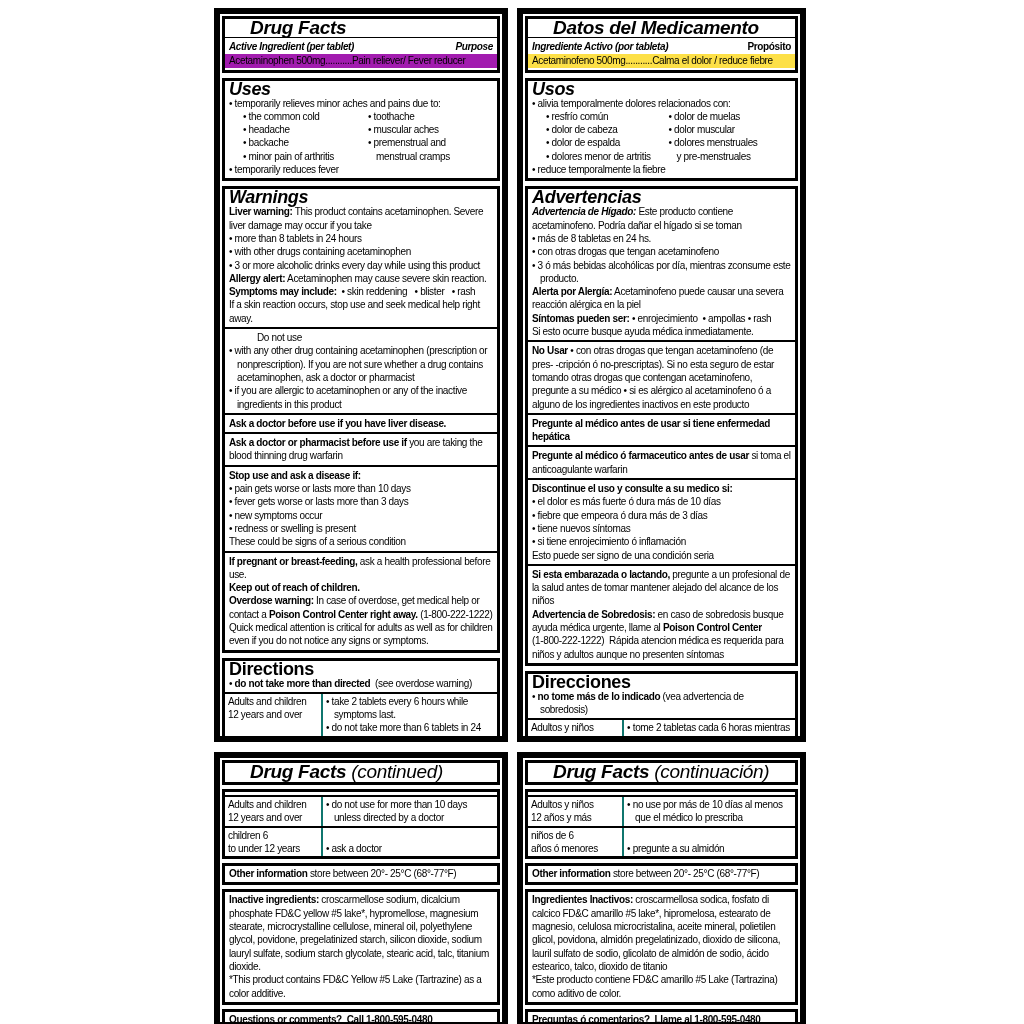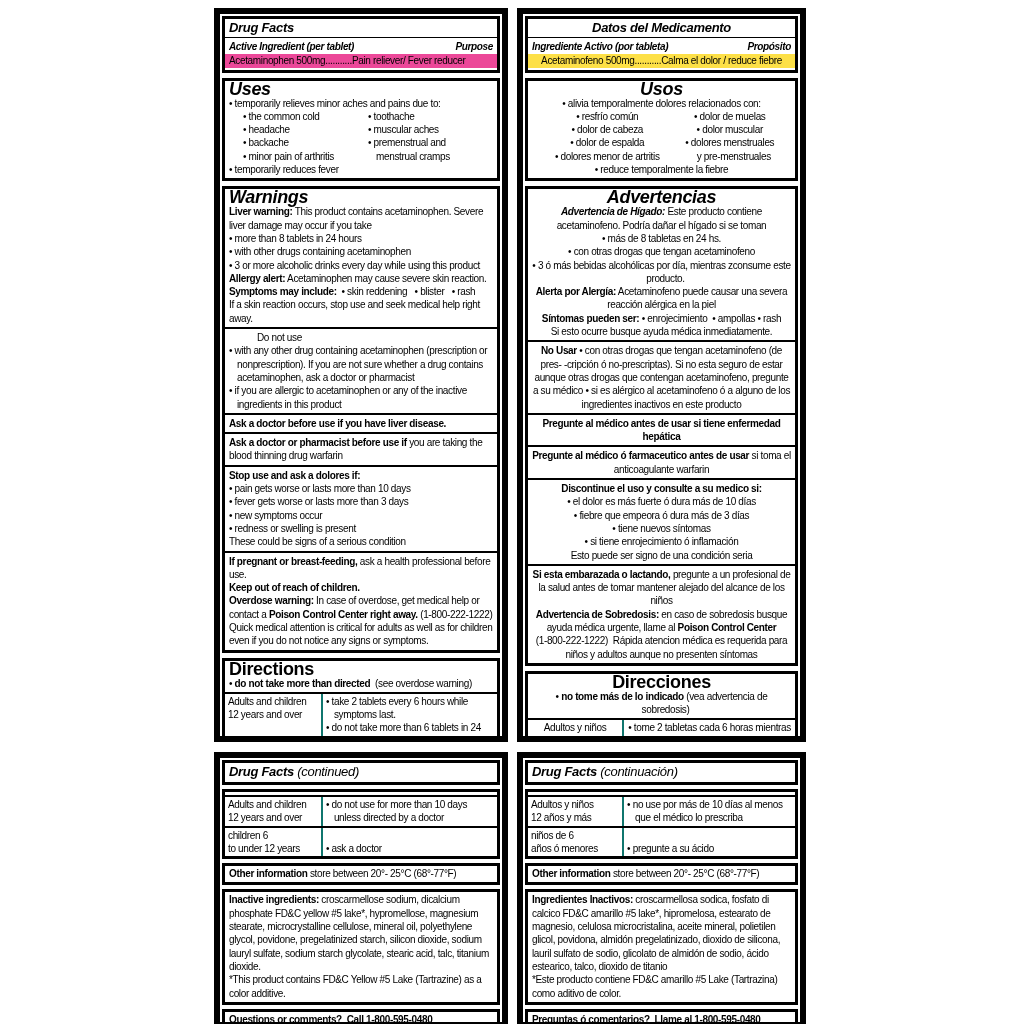--- a/index.html
+++ b/index.html
@@ -1,28 +1,28 @@
 <!DOCTYPE html>
 <html><head>
 <meta charset="utf-8">
 <style>
   html,body{margin:0;padding:0;background:#fff;}
   #stage{position:relative;width:1024px;height:1024px;background:#fff;overflow:hidden;
          font-family:"Liberation Sans",sans-serif;color:#000;}
   .panel{position:absolute;background:#fff;border:6px solid #000;padding:2px;
          display:flex;flex-direction:column;gap:5px;box-sizing:border-box;overflow:hidden;}
   .p-tl{left:214px;top:8px;width:294px;height:734px;}
-  .p-tr{left:517px;top:8px;width:289px;height:734px;text-align:center;}
+  .p-tr{left:517px;top:8px;width:289px;height:734px;}
   .p-bl{left:214px;top:752px;width:294px;height:276px;gap:4px;}
   .p-br{left:517px;top:752px;width:289px;height:276px;gap:4px;}
   .p-tl>.box:last-child,.p-tr>.box:last-child{flex:1 0 auto;}
   .p-bl>.box:last-child,.p-br>.box:last-child{margin-top:auto;}
   .box{border:3px solid #000;padding:1px 4px 2px;display:flex;flex-direction:column;box-sizing:border-box;}
   .ln{font-size:10px;line-height:13.3px;letter-spacing:-0.35px;}
-  .t1{font-size:13px;line-height:16px;letter-spacing:-0.3px;}
+  .t1{font-size:19px;line-height:16px;letter-spacing:-0.3px;margin-left:21px;}
   .t2{font-size:18px;line-height:15px;letter-spacing:-0.3px;}
   .bu{padding-left:8px;text-indent:-8px;}
   .pl2{padding-left:8px;}
   .rule{border-top:1.5px solid #000;margin:1px -4px 2px;}
   .hrow{display:flex;justify-content:space-between;}
   .hl{margin:1px -4px 0;padding:0 4px;}
   .hr{border-top:2.5px solid #000;margin:2px -4px;}
   .cols{display:flex;padding-left:14px;}
   .cols .col{flex:1;}
   .tbl{border-top:2.5px solid #000;margin:2px -4px -2px;flex:1;display:flex;flex-direction:column;}
@@ -38,21 +38,21 @@
 
 <div id="stage">
     <div class="panel p-tl">
       <div class="box">
         <div class="ln t1"><span style="font-weight: 700; font-style: italic;">Drug Facts</span></div>
         <div class="rule"></div>
         <div class="hrow">
           <div class="ln"><span style="font-weight: 700; font-style: italic;">Active Ingredient (per tablet)</span></div>
           <div class="ln"><span style="font-weight: 700; font-style: italic;">Purpose</span></div>
         </div>
-        <div class="ln hl" style="background: #ec4899;"><span>Acetaminophen 500mg...........Pain reliever/ Fever reducer</span></div>
+        <div class="ln hl" style="background: #a21caf;"><span>Acetaminophen 500mg...........Pain reliever/ Fever reducer</span></div>
       </div>
       <div class="box">
         <div class="ln t2"><span style="font-weight: 700; font-style: italic;">Uses</span></div>
         <div class="ln bu"><span>• </span><span>temporarily relieves minor aches and pains due to:</span></div>
         <div class="cols">
           <div class="col">
             <div class="ln bu"><span>• </span><span>the common cold</span></div>
             <div class="ln bu"><span>• </span><span>headache</span></div>
             <div class="ln bu"><span>• </span><span>backache</span></div>
             <div class="ln bu"><span>• </span><span>minor pain of arthritis</span></div>
@@ -77,21 +77,21 @@
         <div class="ln"><span>If a skin reaction occurs, stop use and seek medical help right away.</span></div>
         <div class="hr"></div>
         <div class="ln"><span style="font-weight: 400; padding-left: 28px;">Do not use</span></div>
         <div class="ln bu"><span>• </span><span>with any other drug containing acetaminophen (prescription or nonprescription). If you are not sure whether a drug contains acetaminophen, ask a doctor or pharmacist</span></div>
         <div class="ln bu"><span>• </span><span>if you are allergic to acetaminophen or any of the inactive ingredients in this product</span></div>
         <div class="hr"></div>
         <div class="ln"><span style="font-weight: 700;">Ask a doctor before use if you have liver disease.</span></div>
         <div class="hr"></div>
         <div class="ln"><span style="font-weight: 700;">Ask a doctor or pharmacist before use if</span><span> you are taking the blood thinning drug warfarin</span></div>
         <div class="hr"></div>
-        <div class="ln"><span style="font-weight: 700;">Stop use and ask a dolores if:</span></div>
+        <div class="ln"><span style="font-weight: 700;">Stop use and ask a disease if:</span></div>
         <div class="ln bu"><span>• </span><span>pain gets worse or lasts more than 10 days</span></div>
         <div class="ln bu"><span>• </span><span>fever gets worse or lasts more than 3 days</span></div>
         <div class="ln bu"><span>• </span><span>new symptoms occur</span></div>
         <div class="ln bu"><span>• </span><span>redness or swelling is present</span></div>
         <div class="ln"><span>These could be signs of a serious condition</span></div>
         <div class="hr"></div>
         <div class="ln"><span style="font-weight: 700;">If pregnant or breast-feeding,</span><span> ask a health professional before use.</span></div>
         <div class="ln"><span style="font-weight: 700;">Keep out of reach of children.</span></div>
         <div class="ln"><span style="font-weight: 700;">Overdose warning:</span><span> In case of overdose, get medical help or contact a </span><span style="font-weight: 700;">Poison Control Center right away.</span><span> (1-800-222-1222)</span></div>
         <div class="ln"><span>Quick medical attention is critical for adults as well as for children even if you do not notice any signs or symptoms.</span></div>
@@ -112,21 +112,21 @@
           </div>
         </div>
       </div>
     </div>
     <div class="panel p-tr">
       <div class="box">
         <div class="ln t1"><span style="font-weight: 700; font-style: italic;">Datos del Medicamento</span></div>
         <div class="rule"></div>
         <div class="hrow">
           <div class="ln"><span style="font-weight: 700; font-style: italic;">Ingrediente Activo (por tableta)</span></div>
-          <div class="ln"><span style="font-weight: 700; font-style: italic;">Propósito</span></div>
+          <div class="ln"><span style="font-weight: 700; ">Propósito</span></div>
         </div>
         <div class="ln hl" style="background: #fde047;"><span>Acetaminofeno 500mg...........Calma el dolor / reduce fiebre</span></div>
       </div>
       <div class="box">
         <div class="ln t2"><span style="font-weight: 700; font-style: italic;">Usos</span></div>
         <div class="ln bu"><span>• </span><span>alivia temporalmente dolores relacionados con:</span></div>
         <div class="cols">
           <div class="col">
             <div class="ln bu"><span>• </span><span>resfrío común</span></div>
             <div class="ln bu"><span>• </span><span>dolor de cabeza</span></div>
@@ -145,21 +145,21 @@
       <div class="box">
         <div class="ln t2"><span style="font-weight: 700; font-style: italic;">Advertencias</span></div>
         <div class="ln"><span style="font-weight: 700; font-style: italic;">Advertencia de Hígado:</span><span> Este producto contiene acetaminofeno. Podría dañar el hígado si se toman</span></div>
         <div class="ln bu"><span>• </span><span>más de 8 tabletas en 24 hs.</span></div>
         <div class="ln bu"><span>• </span><span>con otras drogas que tengan acetaminofeno</span></div>
         <div class="ln bu"><span>• </span><span>3 ó más bebidas alcohólicas por día, mientras zconsume este producto.</span></div>
         <div class="ln"><span style="font-weight: 700;">Alerta por Alergía:</span><span> Acetaminofeno puede causar una severa reacción alérgica en la piel</span></div>
         <div class="ln"><span style="font-weight: 700;">Síntomas pueden ser:</span><span> • enrojecimiento &nbsp;• ampollas • rash</span></div>
         <div class="ln"><span>Si esto ocurre busque ayuda médica inmediatamente.</span></div>
         <div class="hr"></div>
-        <div class="ln"><span style="font-weight: 700;">No Usar</span><span> • con otras drogas que tengan acetaminofeno (de pres- -cripción ó no-prescriptas). Si no esta seguro de estar aunque otras drogas que contengan acetaminofeno, pregunte a su médico • si es alérgico al acetaminofeno ó a alguno de los ingredientes inactivos en este producto</span></div>
+        <div class="ln"><span style="font-weight: 700;">No Usar</span><span> • con otras drogas que tengan acetaminofeno (de pres- -cripción ó no-prescriptas). Si no esta seguro de estar tomando otras drogas que contengan acetaminofeno, pregunte a su médico • si es alérgico al acetaminofeno ó a alguno de los ingredientes inactivos en este producto</span></div>
         <div class="hr"></div>
         <div class="ln"><span style="font-weight: 700;">Pregunte al médico antes de usar si tiene enfermedad hepática</span></div>
         <div class="hr"></div>
         <div class="ln"><span style="font-weight: 700;">Pregunte al médico ó farmaceutico antes de usar</span><span> si toma el anticoagulante warfarin</span></div>
         <div class="hr"></div>
         <div class="ln"><span style="font-weight: 700;">Discontinue el uso y consulte a su medico si:</span></div>
         <div class="ln bu"><span>• </span><span>el dolor es más fuerte ó dura más de 10 días</span></div>
         <div class="ln bu"><span>• </span><span>fiebre que empeora ó dura más de 3 días</span></div>
         <div class="ln bu"><span>• </span><span>tiene nuevos síntomas</span></div>
         <div class="ln bu"><span>• </span><span>si tiene enrojecimiento ó inflamación</span></div>
@@ -236,21 +236,21 @@
             <div class="cr">
               <div class="ln bu"><span>• </span><span>no use por más de 10 días al menos que el médico lo prescriba</span></div>
             </div>
           </div>
           <div class="tblrow rsep">
             <div class="cl">
               <div class="ln"><span>niños de 6</span></div>
               <div class="ln"><span>años ó menores</span></div>
             </div>
             <div class="cr va-end">
-              <div class="ln bu"><span>• </span><span>pregunte a su ácido</span></div>
+              <div class="ln bu"><span>• </span><span>pregunte a su almidón</span></div>
             </div>
           </div>
         </div>
       </div>
       <div class="box">
         <div class="ln"><span style="font-weight: 700;">Other information</span><span> store between 20°- 25°C (68°-77°F)</span></div>
       </div>
       <div class="box">
         <div class="ln"><span style="font-weight: 700;">Ingredientes Inactivos:</span><span> croscarmellosa sodica, fosfato di calcico FD&amp;C amarillo #5 lake*, hipromelosa, estearato de magnesio, celulosa microcristalina, aceite mineral, polietilen glicol, povidona, almidón pregelatinizado, dioxido de silicona, lauril sulfato de sodio, glicolato de almidón de sodio, ácido estearico, talco, dioxido de titanio</span></div>
         <div class="ln"><span>*Este producto contiene FD&amp;C amarillo #5 Lake (Tartrazina) como aditivo de color.</span></div>

